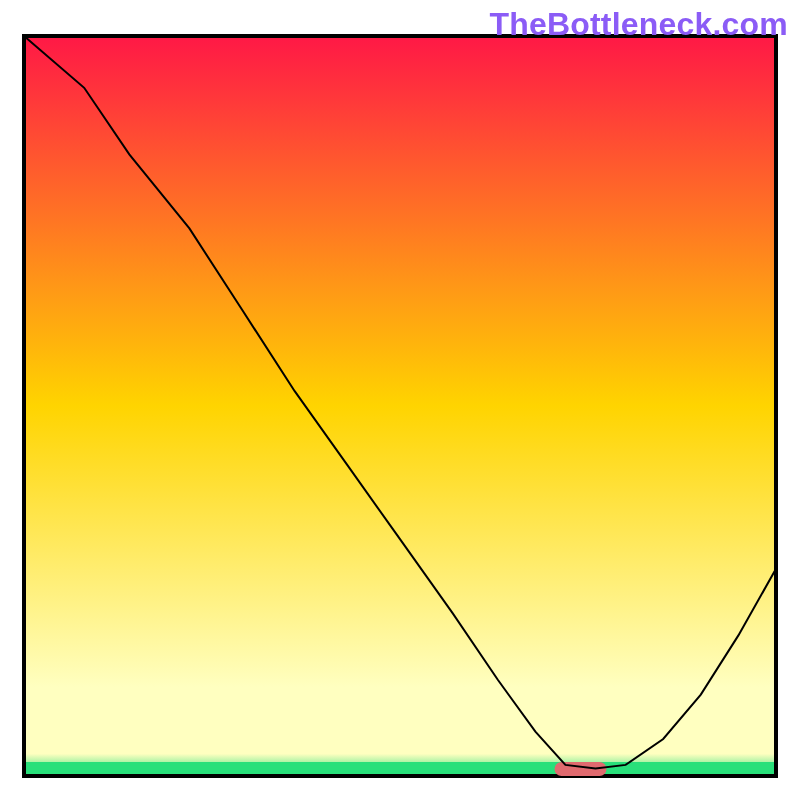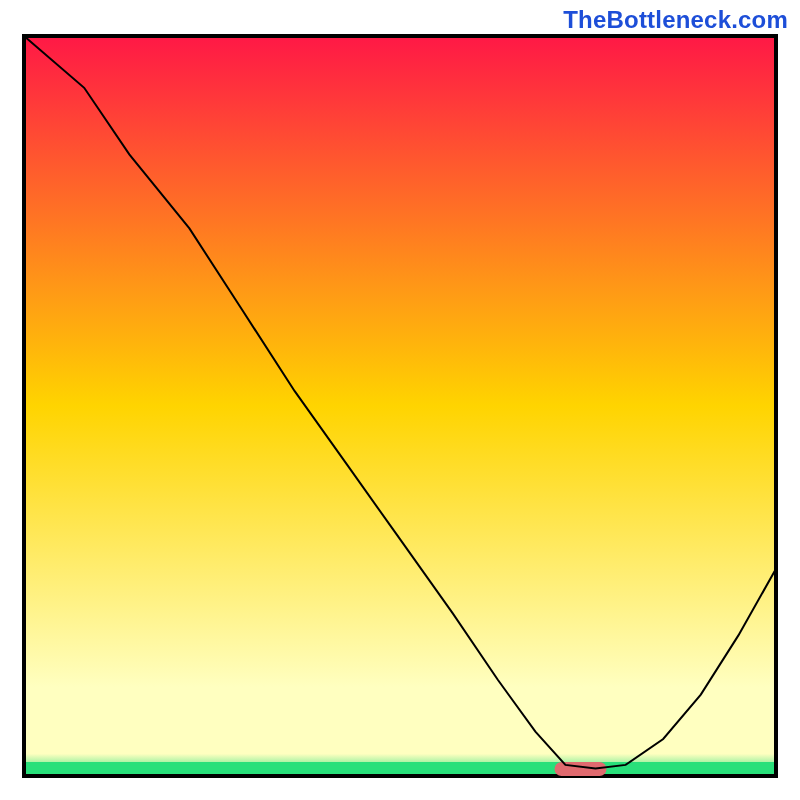--- a/index.html
+++ b/index.html
@@ -12,23 +12,23 @@
   }
   .wrap {
     position: relative;
     width: 800px;
     height: 800px;
   }
   .watermark {
     position: absolute;
     top: 6px;
     right: 12px;
-    font-size: 24px;
+    font-size: 32px;
     font-weight: 600;
-    color: #1d4ed8;
+    color: #8b5cf6;
     letter-spacing: 0.2px;
   }
   svg {
     display: block;
   }
 </style>
 </head>
 <body>
 <div class="wrap">
 

